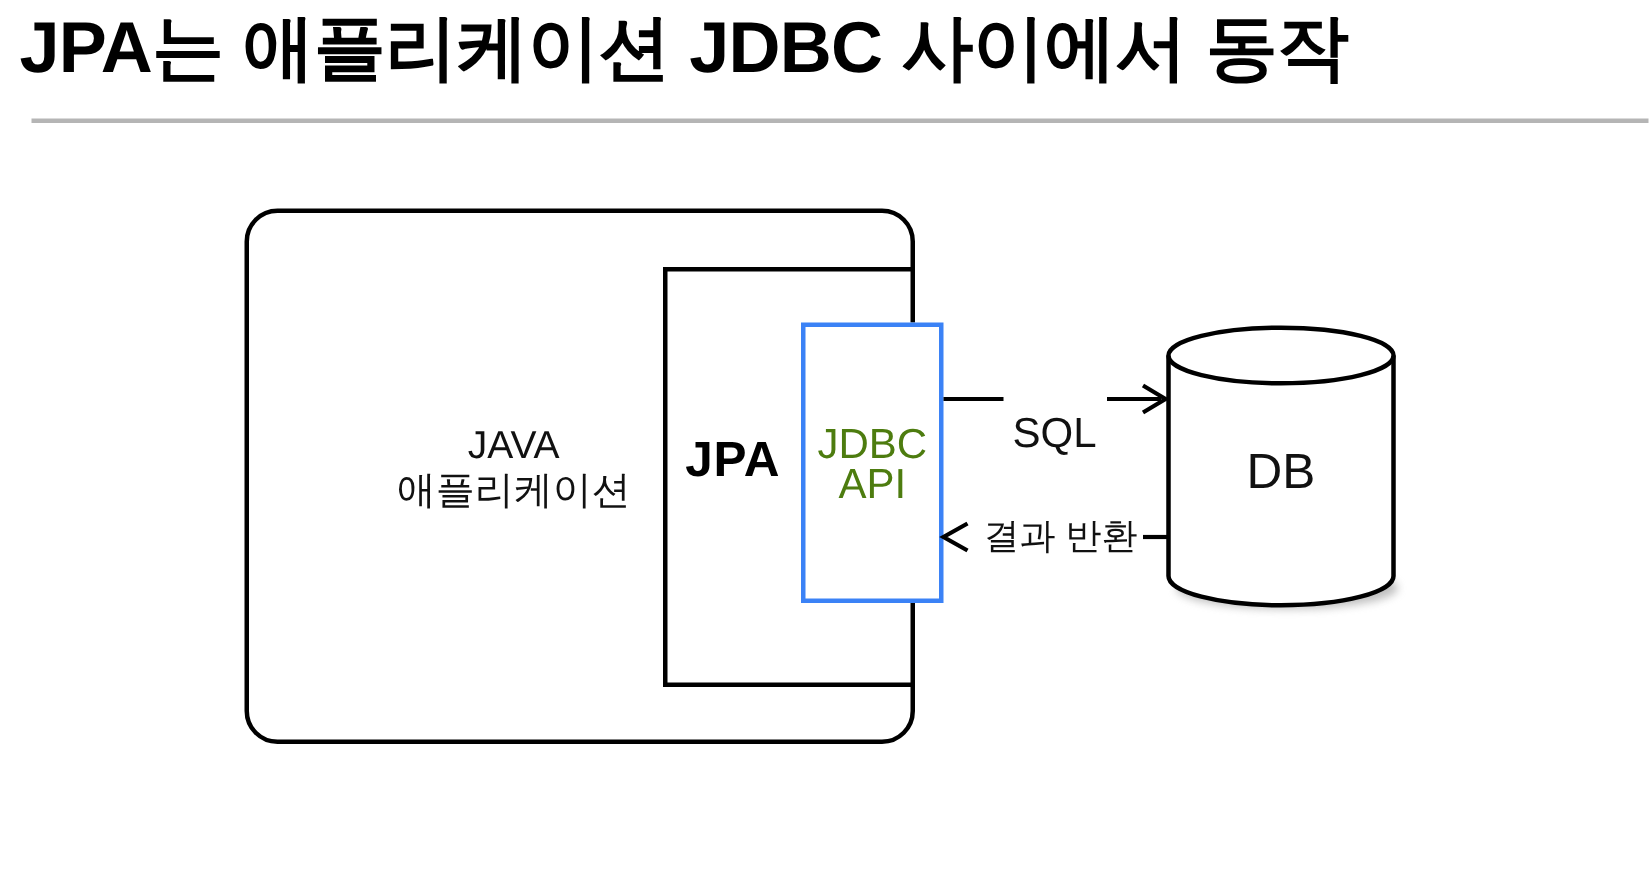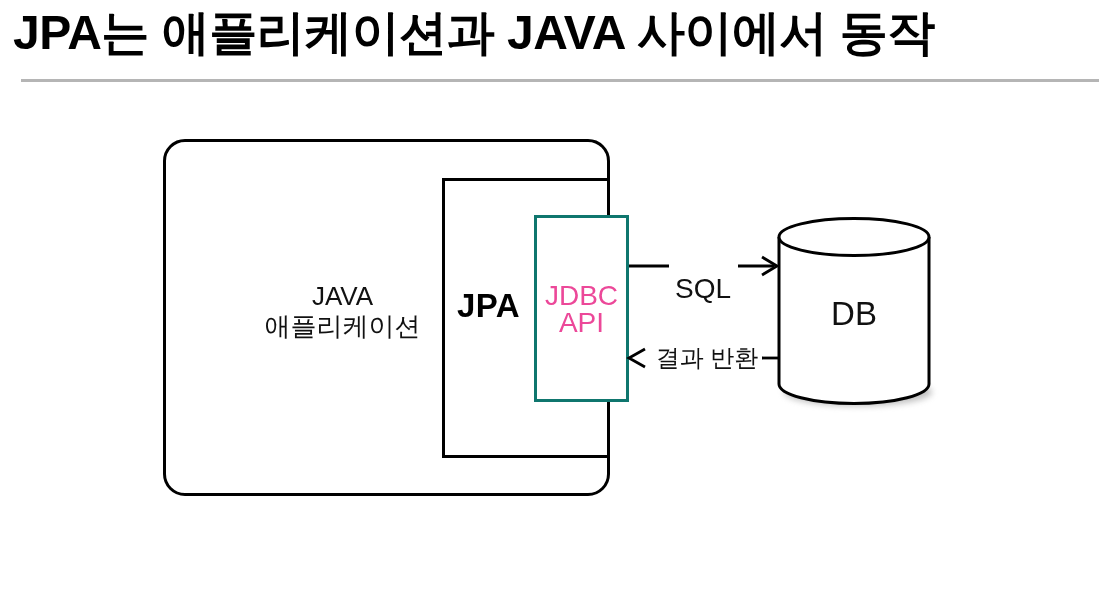--- a/index.html
+++ b/index.html
@@ -86,30 +86,30 @@
     letter-spacing: 0.5px;
     color: #000000;
     z-index: 3;
   }
   .jdbc-api-box {
     position: absolute;
     left: 534px;
     top: 215px;
     width: 95px;
     height: 187px;
-    border: 3px solid #0f766e;
+    border: 3px solid #3b82f6;
     background: #ffffff;
     z-index: 4;
     display: flex;
     flex-direction: column;
     align-items: center;
     justify-content: center;
     font-size: 28px;
     line-height: 27px;
-    color: #ec4899;
+    color: #4d7c0f;
     text-align: center;
   }
 
   
   .connectors-svg {
     position: absolute;
     left: 0;
     top: 0;
     width: 1101px;
     height: 592px;
@@ -152,21 +152,21 @@
     justify-content: center;
     font-size: 33px;
     line-height: 36px;
   }
 </style>
 </head>
 <body>
 
 <div class="slide">
 
-  <h1 class="slide-title">JPA는 애플리케이션과 JAVA 사이에서 동작</h1>
+  <h1 class="slide-title">JPA는 애플리케이션 JDBC 사이에서 동작</h1>
 
   <div class="title-divider"></div>
 
   <div class="java-app-box"></div>
   <div class="java-app-label">
     <div>JAVA</div>
     <div>애플리케이션</div>
   </div>
 
   <div class="jpa-box"></div>

